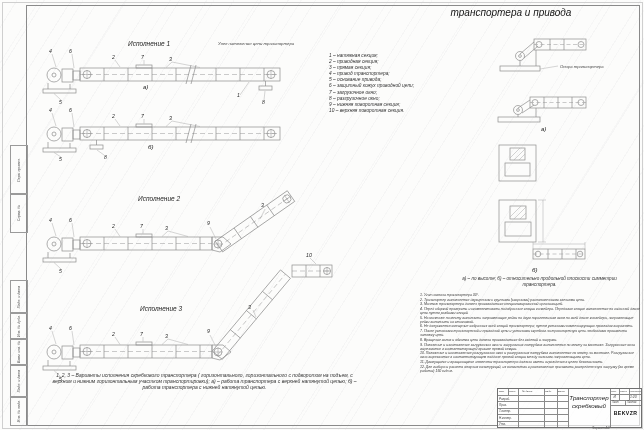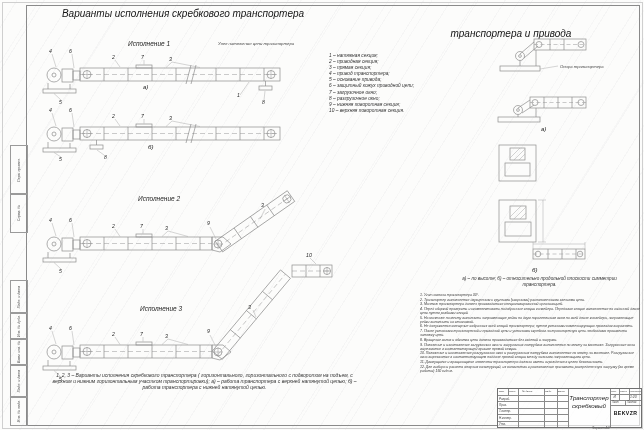--- a/index.html
+++ b/index.html
@@ -54,23 +54,22 @@
   <div class="mbox" style="top:338px;height:26px;">
       <span>Взам. инв. №</span>
     </div>
   <div class="mbox" style="top:364px;height:32px;">
       <span>Подп. и дата</span>
     </div>
   <div class="mbox" style="top:396px;height:28px;">
       <span>Инв. № подл.</span>
     </div>
 
-  <div class="t ctr" style="left:48px;top:8px;width:270px;font-size:10px;color:#141414;">Варианты исполнения скребкового транспортера</div>
   <div class="t ctr" style="left:385px;top:6px;width:252px;font-size:10px;color:#141414;white-space:normal;line-height:13px;">
-    <span style="display:block;margin-top:21px;">транспортера и привода</span>
+    <span style="display:block;">транспортера и привода</span>
   </div>
 
   <div class="t" style="left:128px;top:40px;font-size:6.5px;">Исполнение  1</div>
   <div class="t" style="left:218px;top:41px;font-size:4.3px;color:#444;">Узел натяжения цепи транспортера</div>
 
   <svg class="draw" style="left:40px;top:44px;" width="262" height="62" viewBox="0 0 262 62">
     <g class="ln">
       <rect x="3" y="45" width="33" height="4"></rect>
       <line x1="8" y1="45" x2="8" y2="39"></line>
         <line x1="30" y1="45" x2="30" y2="40"></line>

